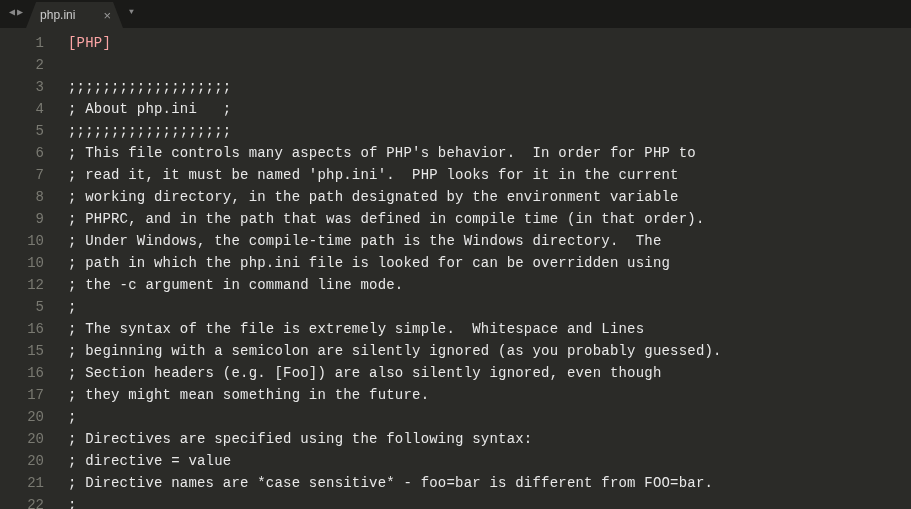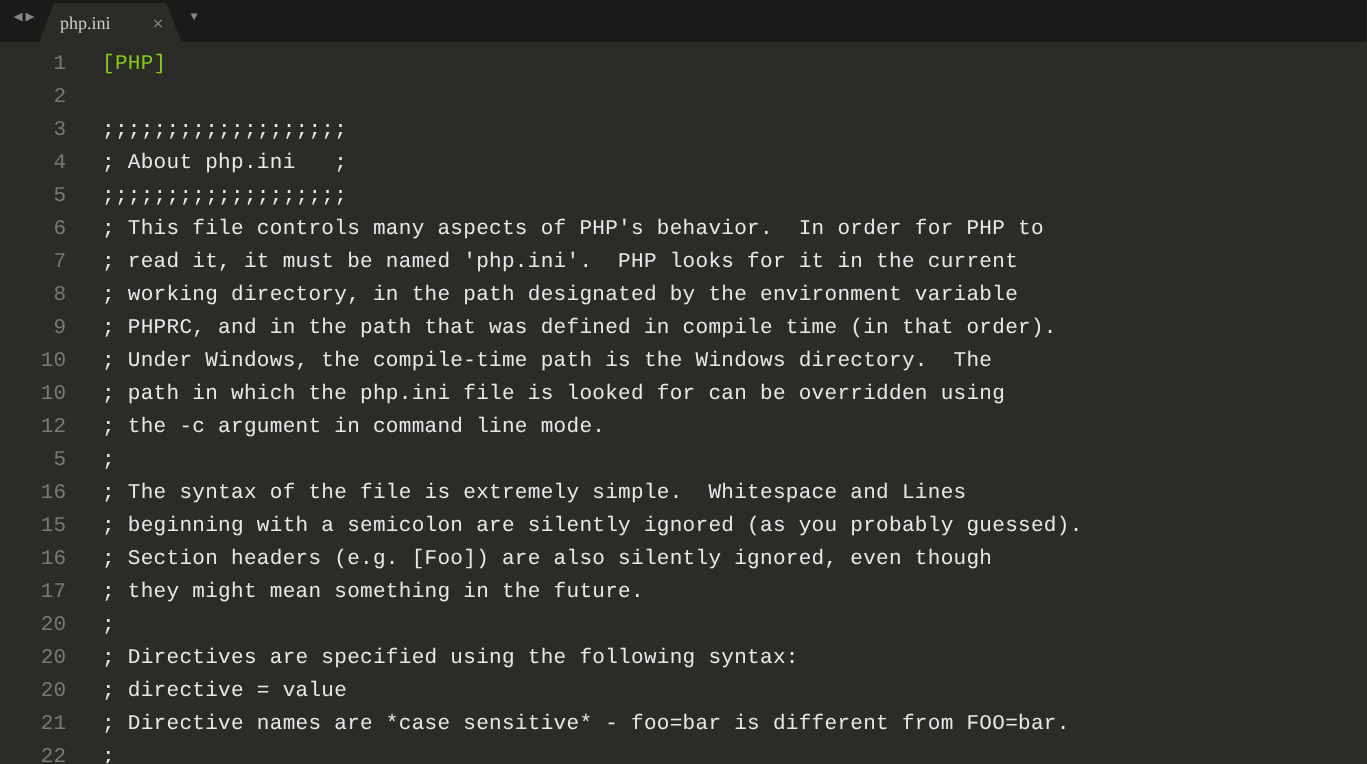--- a/index.html
+++ b/index.html
@@ -33,21 +33,21 @@
     }
     .nav-arrows span {
       margin: 0 1px;
       cursor: pointer;
     }
     .tab {
       background: #2b2b28;
       color: #ccc;
       padding: 5px 12px 5px 14px;
       font-size: 12px;
-      font-family: Liberation Serif, serif;
+      font-family: Liberation Sans, sans-serif;
       display: flex;
       align-items: center;
       position: relative;
       height: 26px;
       clip-path: polygon(10px 0, calc(100% - 10px) 0, 100% 100%, 0 100%);
       margin-left: -2px;
     }
     .tab-label {
       margin-right: 28px;
     }
@@ -90,21 +90,21 @@
       overflow: hidden;
     }
     .code-line {
       height: 22px;
       line-height: 22px;
       font-size: 14px;
       color: #e8e8e8;
       letter-spacing: 0.2px;
     }
     .code-line.section {
-      color: #84cc16;
+      color: #fca5a5;
     }
     .code-line.comment {
       color: #e8e8e8;
     }
   </style>
 </head>
 <body>
 
 <div class="tab-bar">
   <div class="nav-arrows">

